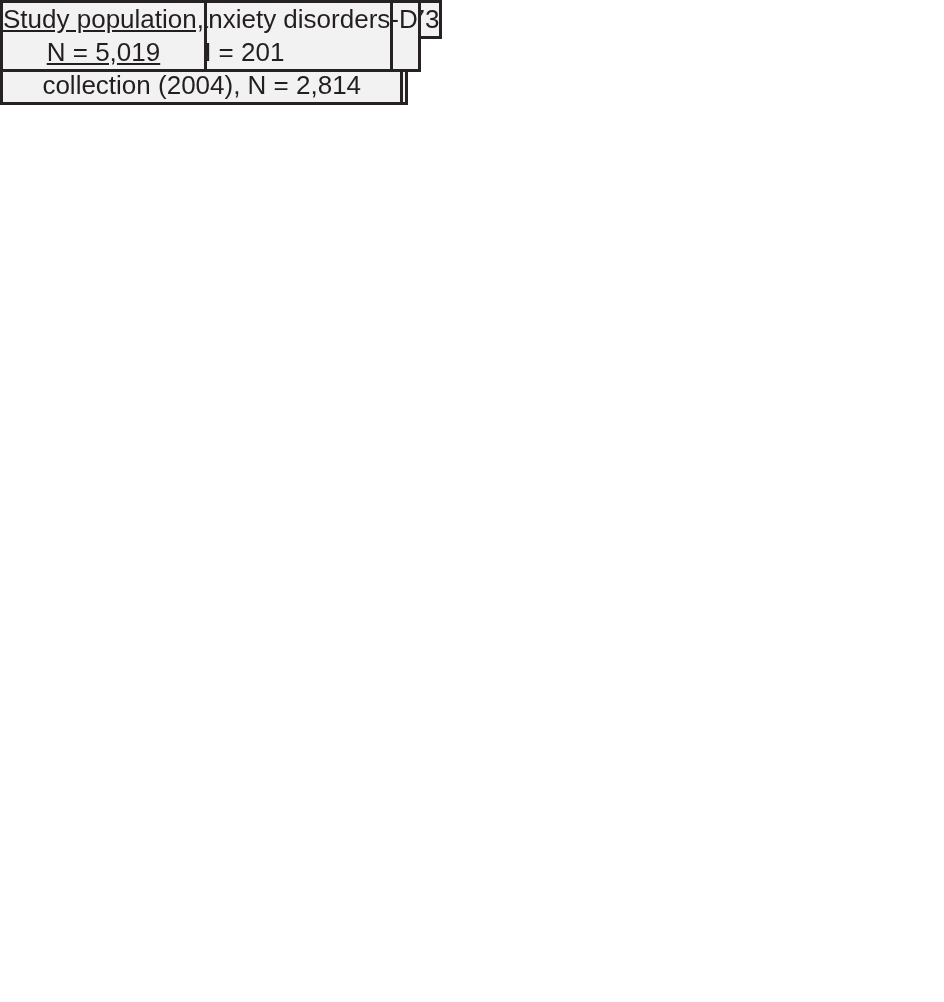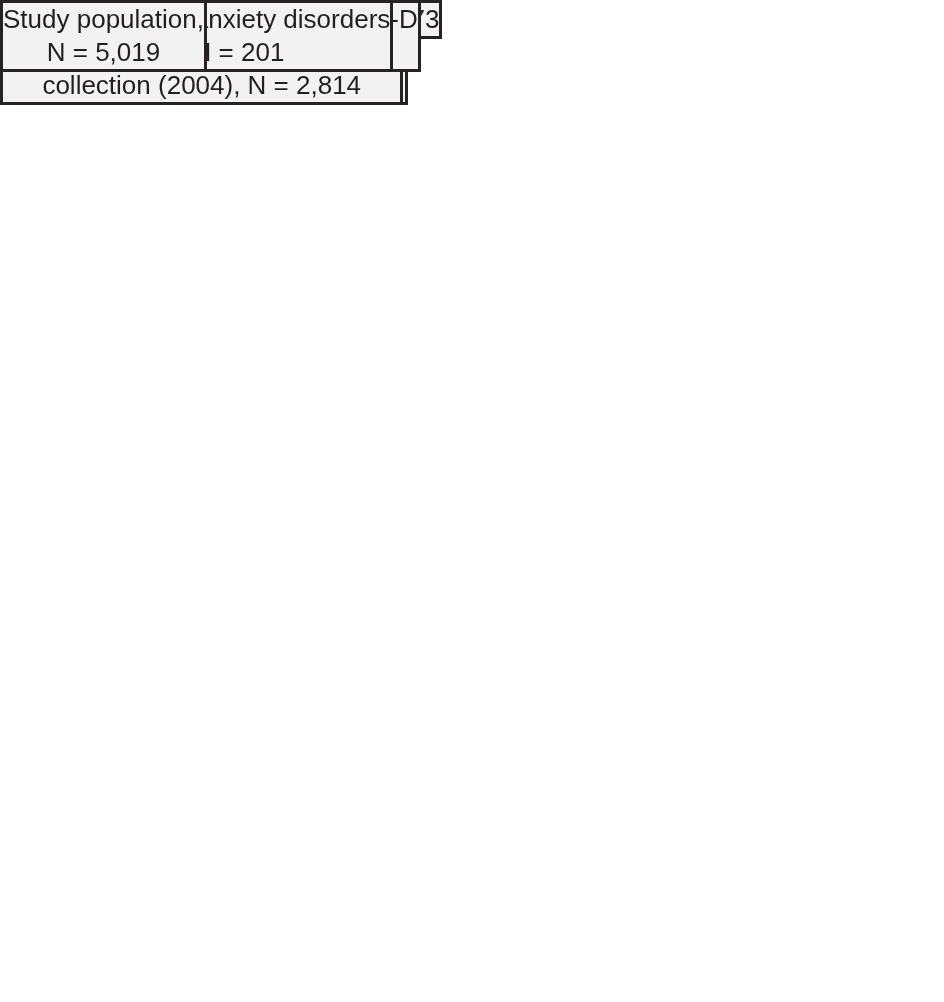--- a/index.html
+++ b/index.html
@@ -43,21 +43,21 @@
   #n-initial    { left: 2;   top: 2;   width: 461; height: 125; }
   #n-extended   { left: 489; top: 2;   width: 454; height: 125; }
   #n-nonpart-l  { left: 213; top: 148; width: 251; height: 89;  }
   #n-nonpart-r  { left: 700; top: 148; width: 243; height: 89;  }
   #n-underwent  { left: 198; top: 283; width: 428; height: 88;  }
   #n-excluded   { left: 467; top: 395; width: 476; height: 51;  }
   #n-mmse       { left: 198; top: 468; width: 429; height: 88;  }
   #n-miss-sleep { left: 467; top: 581; width: 476; height: 86;  }
   #n-miss-dep   { left: 467; top: 692; width: 476; height: 88;  }
   #n-miss-anx   { left: 467; top: 803; width: 476; height: 86;  }
-  #n-studypop   { left: 200; top: 913; width: 450; height: 86;  }
+  #n-studypop   { left: 200; top: 913; width: 450; height: 86; text-decoration: underline;  }
 
   
   #c-initial-drop    { left: 183; top: 127; width: 2;   height: 135; }
   #c-extended-drop   { left: 668; top: 127; width: 2;   height: 135; }
   #c-nonpart-l-branch{ left: 185; top: 191; width: 28;  height: 2;   }
   #c-nonpart-r-branch{ left: 670; top: 191; width: 30;  height: 2;   }
   #c-merge           { left: 183; top: 260; width: 487; height: 2;   }
   #c-center-top      { left: 427; top: 262; width: 2;   height: 21;  }
   #c-center-mid      { left: 427; top: 370; width: 2;   height: 98;  }
   #c-excluded-branch { left: 429; top: 420; width: 38;  height: 2;   }

